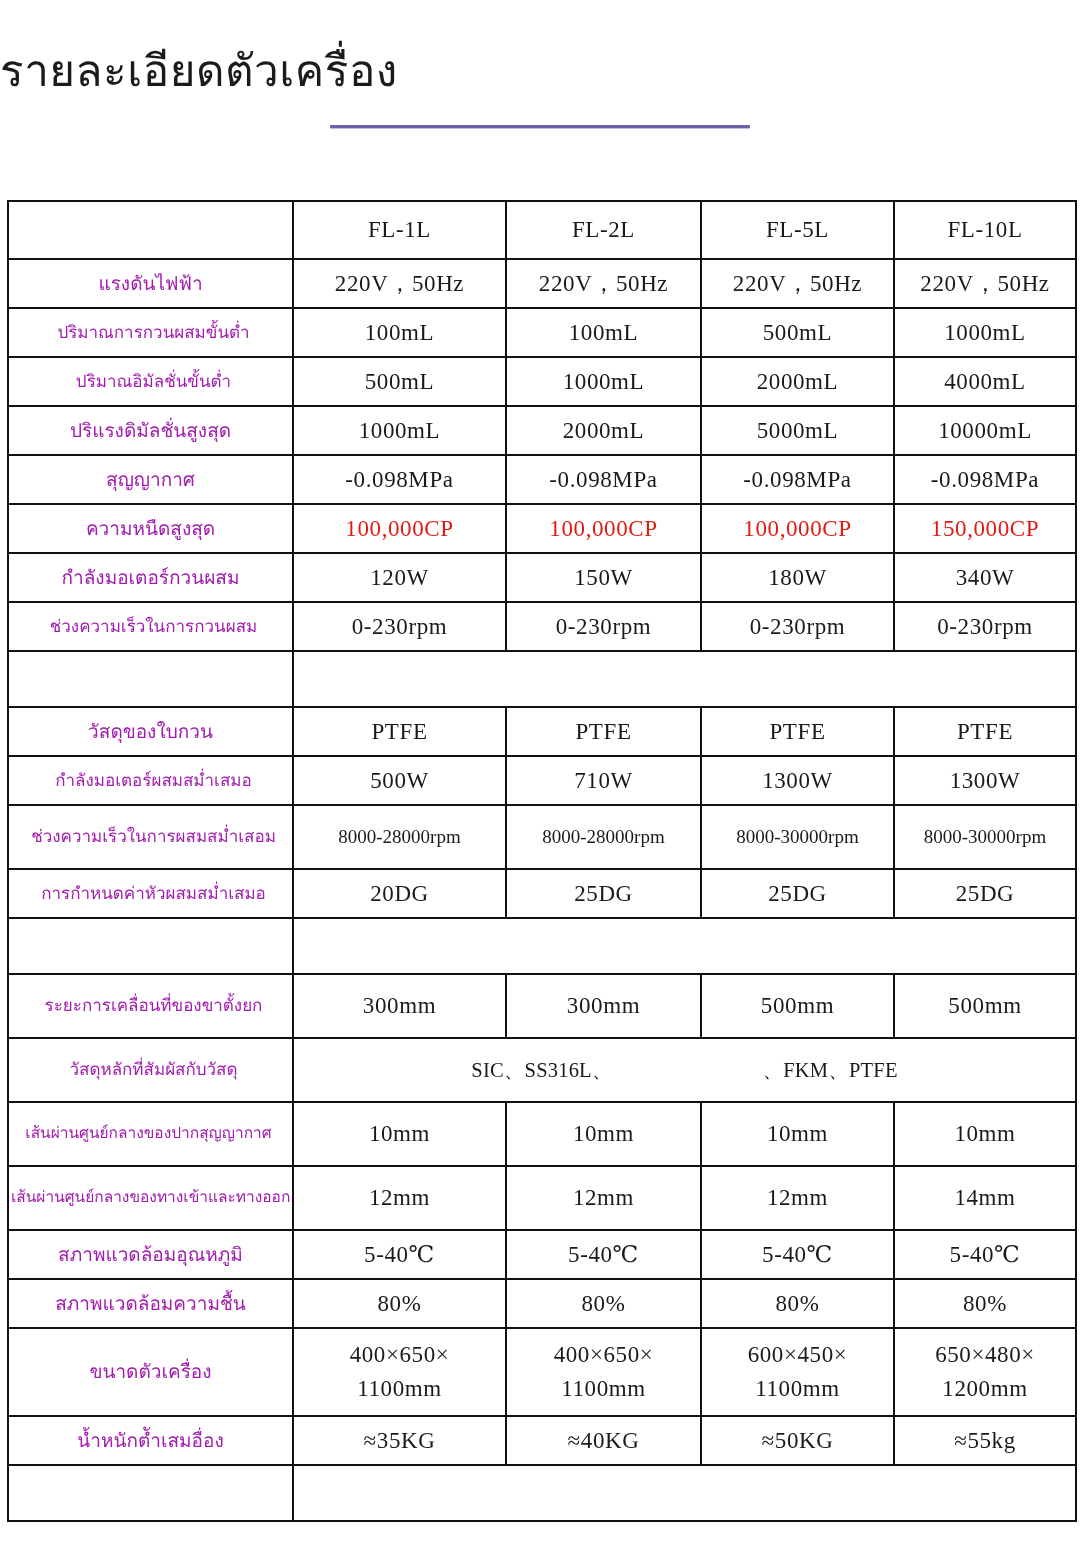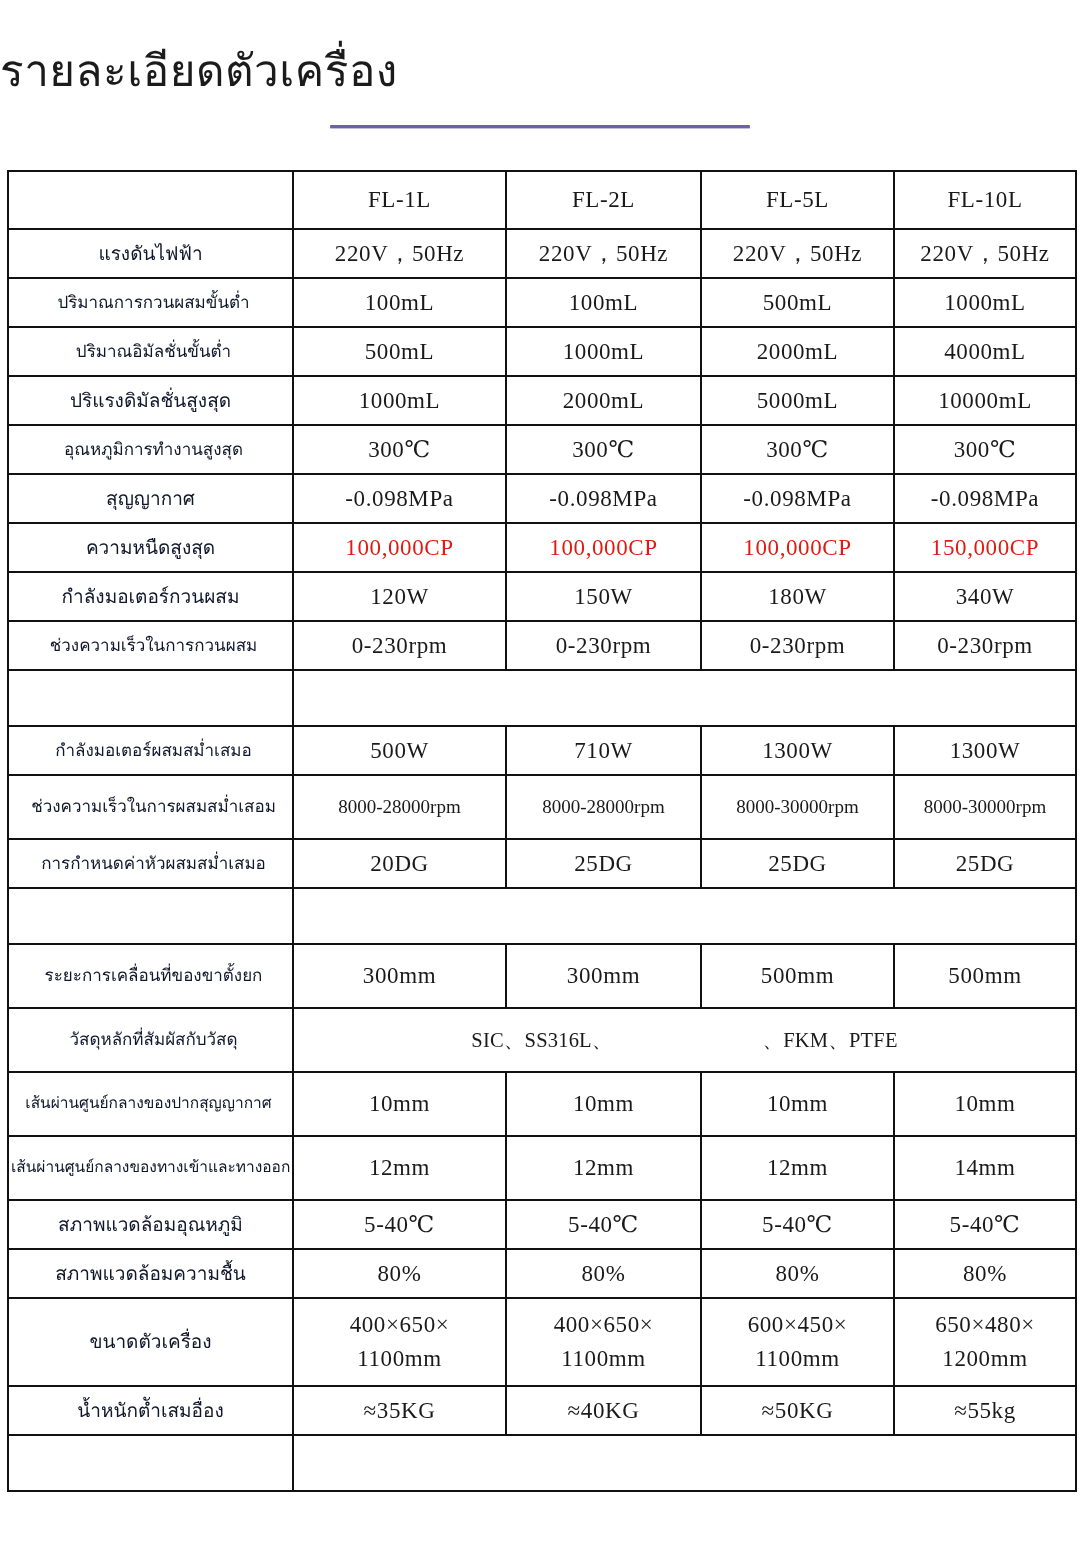--- a/index.html
+++ b/index.html
@@ -42,21 +42,21 @@
     height: 3px;
     margin: 28px auto 0 auto;
     background: #6b62a8;
     border-radius: 1px;
     box-shadow: 0 1px 0 rgba(120,112,170,0.45);
   }
 
   
   .spec-table-wrap {
     position: absolute;
-    top: 170px;
+    top: 200px;
     left: 7px;
     width: 1068px;
   }
   table.spec {
     border-collapse: collapse;
     table-layout: fixed;
     width: 1068px;
     border: 2px solid #111;
   }
   table.spec col.c-label { width: 285px; }
@@ -75,21 +75,21 @@
   }
 
   
   td.label {
     text-align: left;
     padding-left: 16px;
     font-family: "DejaVu Sans", "Liberation Sans", sans-serif;
     font-size: 19px;
     font-weight: 400;
     line-height: 1.25;
-    color: #0f172a;
+    color: #a21caf;
     white-space: nowrap;
     border-radius: 13px;
   }
   td.label.sm { font-size: 17px; padding-left: 12px; }
   td.label.xs { font-size: 15.5px; padding-left: 2px; }
 
   
   td.val {
     font-family: "Liberation Serif", "DejaVu Serif", serif;
     font-size: 23px;
@@ -160,27 +160,20 @@
             <td class="val">4000mL</td>
           </tr>
           <tr>
             <td class="label">ปริแรงดิมัลชั่นสูงสุด</td>
             <td class="val">1000mL</td>
             <td class="val">2000mL</td>
             <td class="val">5000mL</td>
             <td class="val">10000mL</td>
           </tr>
           <tr>
-            <td class="label sm">อุณหภูมิการทำงานสูงสุด</td>
-            <td class="val">300℃</td>
-            <td class="val">300℃</td>
-            <td class="val">300℃</td>
-            <td class="val">300℃</td>
-          </tr>
-          <tr>
             <td class="label">สุญญากาศ</td>
             <td class="val">-0.098MPa</td>
             <td class="val">-0.098MPa</td>
             <td class="val">-0.098MPa</td>
             <td class="val">-0.098MPa</td>
           </tr>
           <tr>
             <td class="label">ความหนืดสูงสุด</td>
             <td class="val highlight">100,000CP</td>
             <td class="val highlight">100,000CP</td>
@@ -197,20 +190,27 @@
           <tr>
             <td class="label sm">ช่วงความเร็วในการกวนผสม</td>
             <td class="val">0-230rpm</td>
             <td class="val">0-230rpm</td>
             <td class="val">0-230rpm</td>
             <td class="val">0-230rpm</td>
           </tr>
           <tr class="spacer">
             <td class="label"></td>
             <td colspan="4" class="val empty-cell"></td>
+          </tr>
+          <tr>
+            <td class="label">วัสดุของใบกวน</td>
+            <td class="val">PTFE</td>
+            <td class="val">PTFE</td>
+            <td class="val">PTFE</td>
+            <td class="val">PTFE</td>
           </tr>
           <tr>
             <td class="label sm">กำลังมอเตอร์ผสมสม่ำเสมอ</td>
             <td class="val">500W</td>
             <td class="val">710W</td>
             <td class="val">1300W</td>
             <td class="val">1300W</td>
           </tr>
           <tr class="tall">
             <td class="label sm">ช่วงความเร็วในการผสมสม่ำเสอม</td>

